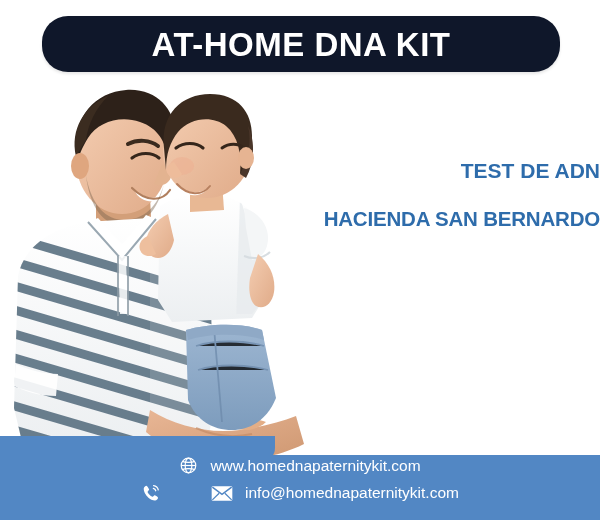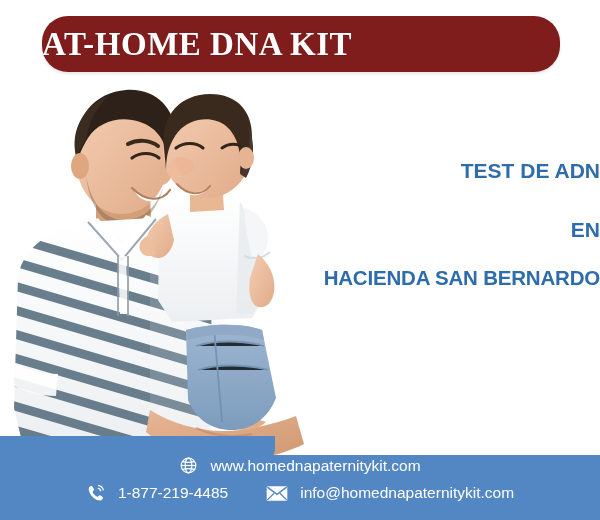--- a/index.html
+++ b/index.html
@@ -19,27 +19,26 @@
     overflow: hidden;
   }
 
   
   #header-banner {
     position: absolute;
     left: 42px;
     top: 16px;
     width: 518px;
     height: 56px;
-    background: #7f1d1d;
+    background: #0f172a;
     border-radius: 26px;
     box-shadow: 0 2px 3px rgba(0,0,0,0.10);
     display: flex;
     align-items: center;
-    justify-content: flex-start;
-    font-family: Liberation Serif, serif;
+    justify-content: center;
   }
   #header-title {
     color: #ffffff;
     font-size: 33px;
     font-weight: bold;
     letter-spacing: 0.5px;
     line-height: 1;
     white-space: nowrap;
     text-shadow: 0 1px 1px rgba(0,0,0,0.10);
   }
@@ -275,21 +274,20 @@
       <path d="M177 106 C188 118 202 118 210 108" stroke="#b7805f" stroke-width="2" fill="none" stroke-linecap="round"></path>
 
       <ellipse cx="246" cy="80" rx="8" ry="11" fill="#e6b492"></ellipse>
 
       <rect x="0" y="0" width="330" height="380" fill="none"></rect>
     </svg>
   </div>
 
   <div id="headline-block">
     <div id="headline-line-1" class="headline-line">TEST DE ADN</div>
-    <div id="headline-line-2" class="headline-line">EN</div>
     <div id="headline-line-3" class="headline-line">HACIENDA SAN BERNARDO</div>
   </div>
 
   <div id="footer-left-riser"></div>
   <div id="footer-bar"></div>
 
   <div id="footer-content">
 
     <div id="footer-row-1" class="footer-row">
       <div class="footer-item">
@@ -313,21 +311,20 @@
             <path d="M6.6 3.2 C5.2 3.2 3.4 5 3.3 6.6 C3.1 10.6 6 14.9 8.6 17.3
                      C11 19.6 14.6 21.2 17 21 C18.6 20.9 20.5 19.1 20.4 17.7
                      C20.4 17.1 17.6 15 16.8 14.8 C16.1 14.6 15.2 15.6 14.6 16.2
                      C14 16.8 13.3 16.6 12.4 16 C11.2 15.2 9.3 13.3 8.5 12
                      C7.9 11.1 7.7 10.4 8.3 9.8 C8.9 9.2 9.9 8.3 9.7 7.6
                      C9.5 6.8 7.3 3.3 6.6 3.2 Z" fill="#ffffff"></path>
             <path d="M15.1 3.1 C17.8 3.4 20.2 5.6 20.7 8.3" stroke="#ffffff" stroke-width="1.5" fill="none" stroke-linecap="round"></path>
             <path d="M14.8 6.4 C16.3 6.8 17.4 7.9 17.7 9.3" stroke="#ffffff" stroke-width="1.5" fill="none" stroke-linecap="round"></path>
           </svg>
         </span>
-        <span class="footer-text" id="footer-phone-text">1-877-219-4485</span>
       </div>
 
       <div class="footer-item">
         <span class="footer-icon">
           <svg width="22" height="17" viewBox="0 0 26 19">
             <rect x="0.8" y="0.8" width="24.4" height="17.4" rx="1.6" fill="#ffffff"></rect>
             <path d="M1.6 2 L13 10.4 L24.4 2" fill="none" stroke="#5287c4" stroke-width="1.8"></path>
             <path d="M1.6 17 L9.6 9.2 M24.4 17 L16.4 9.2" fill="none" stroke="#5287c4" stroke-width="1.5"></path>
           </svg>
         </span>

